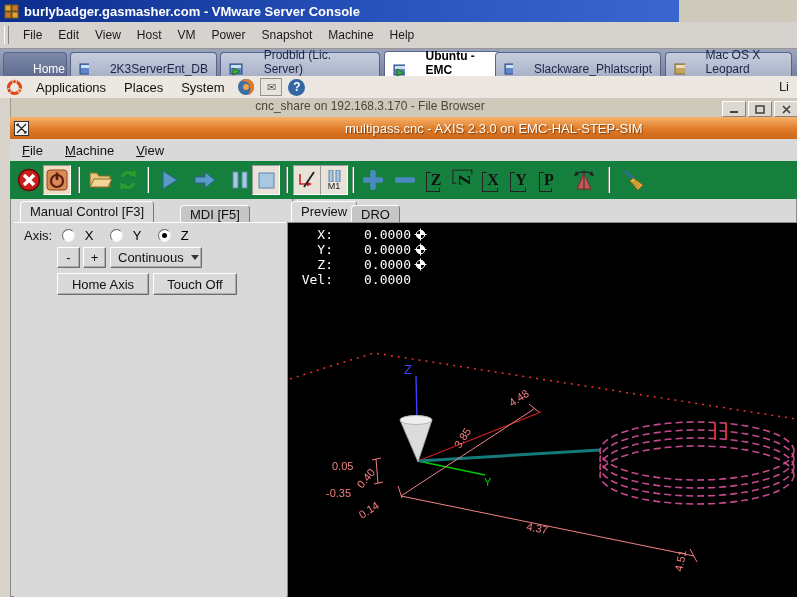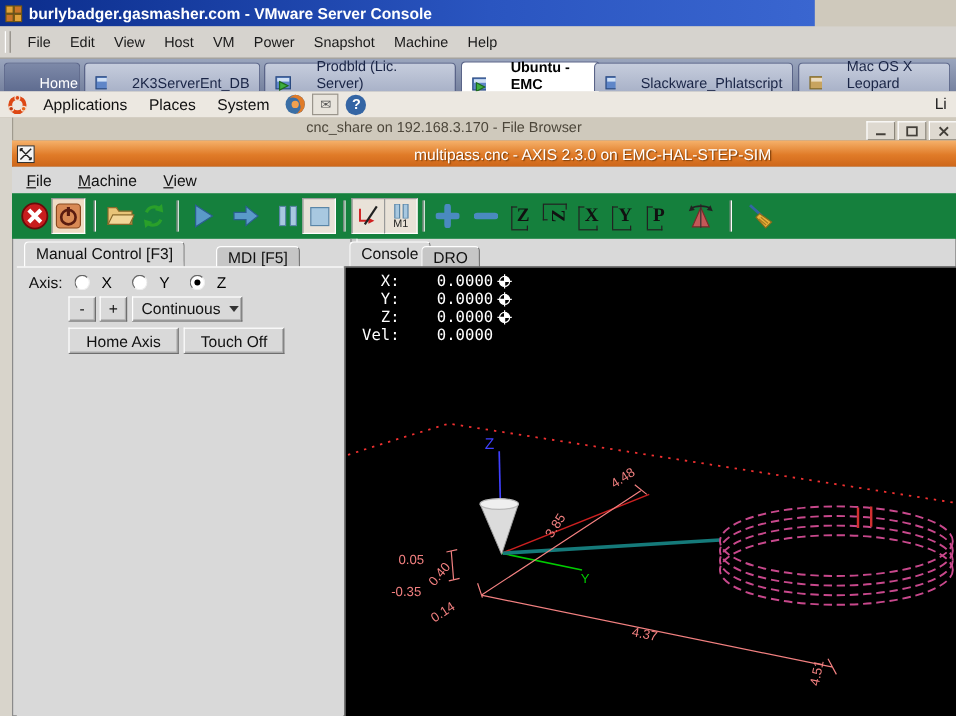--- a/index.html
+++ b/index.html
@@ -347,21 +347,21 @@
     <span>Continuous</span>
     <span class="combo-arrow"></span>
   </div>
   <div class="tkbtn" style="left:153px;top:273px;width:84px;height:22px">
     <span>Touch Off</span>
   </div>
 
   <div class="abs panel-divider"></div>
 
   <div class="abs tktab" style="left:291px;top:201px;height:22px">
-    <span>Console</span>
+    <span>Preview</span>
   </div>
   <div class="abs tktab inactive" style="left:351px;top:205px;height:18px">
     <span>DRO</span>
   </div>
 
   <div class="abs preview-black">
     <svg width="510" height="375" style="position:absolute;left:0;top:0">
 
       <polyline points="2,156 43,143 86,130 508,196" fill="none" stroke="#f03030" stroke-width="1.5" stroke-dasharray="2 5"></polyline>
 

